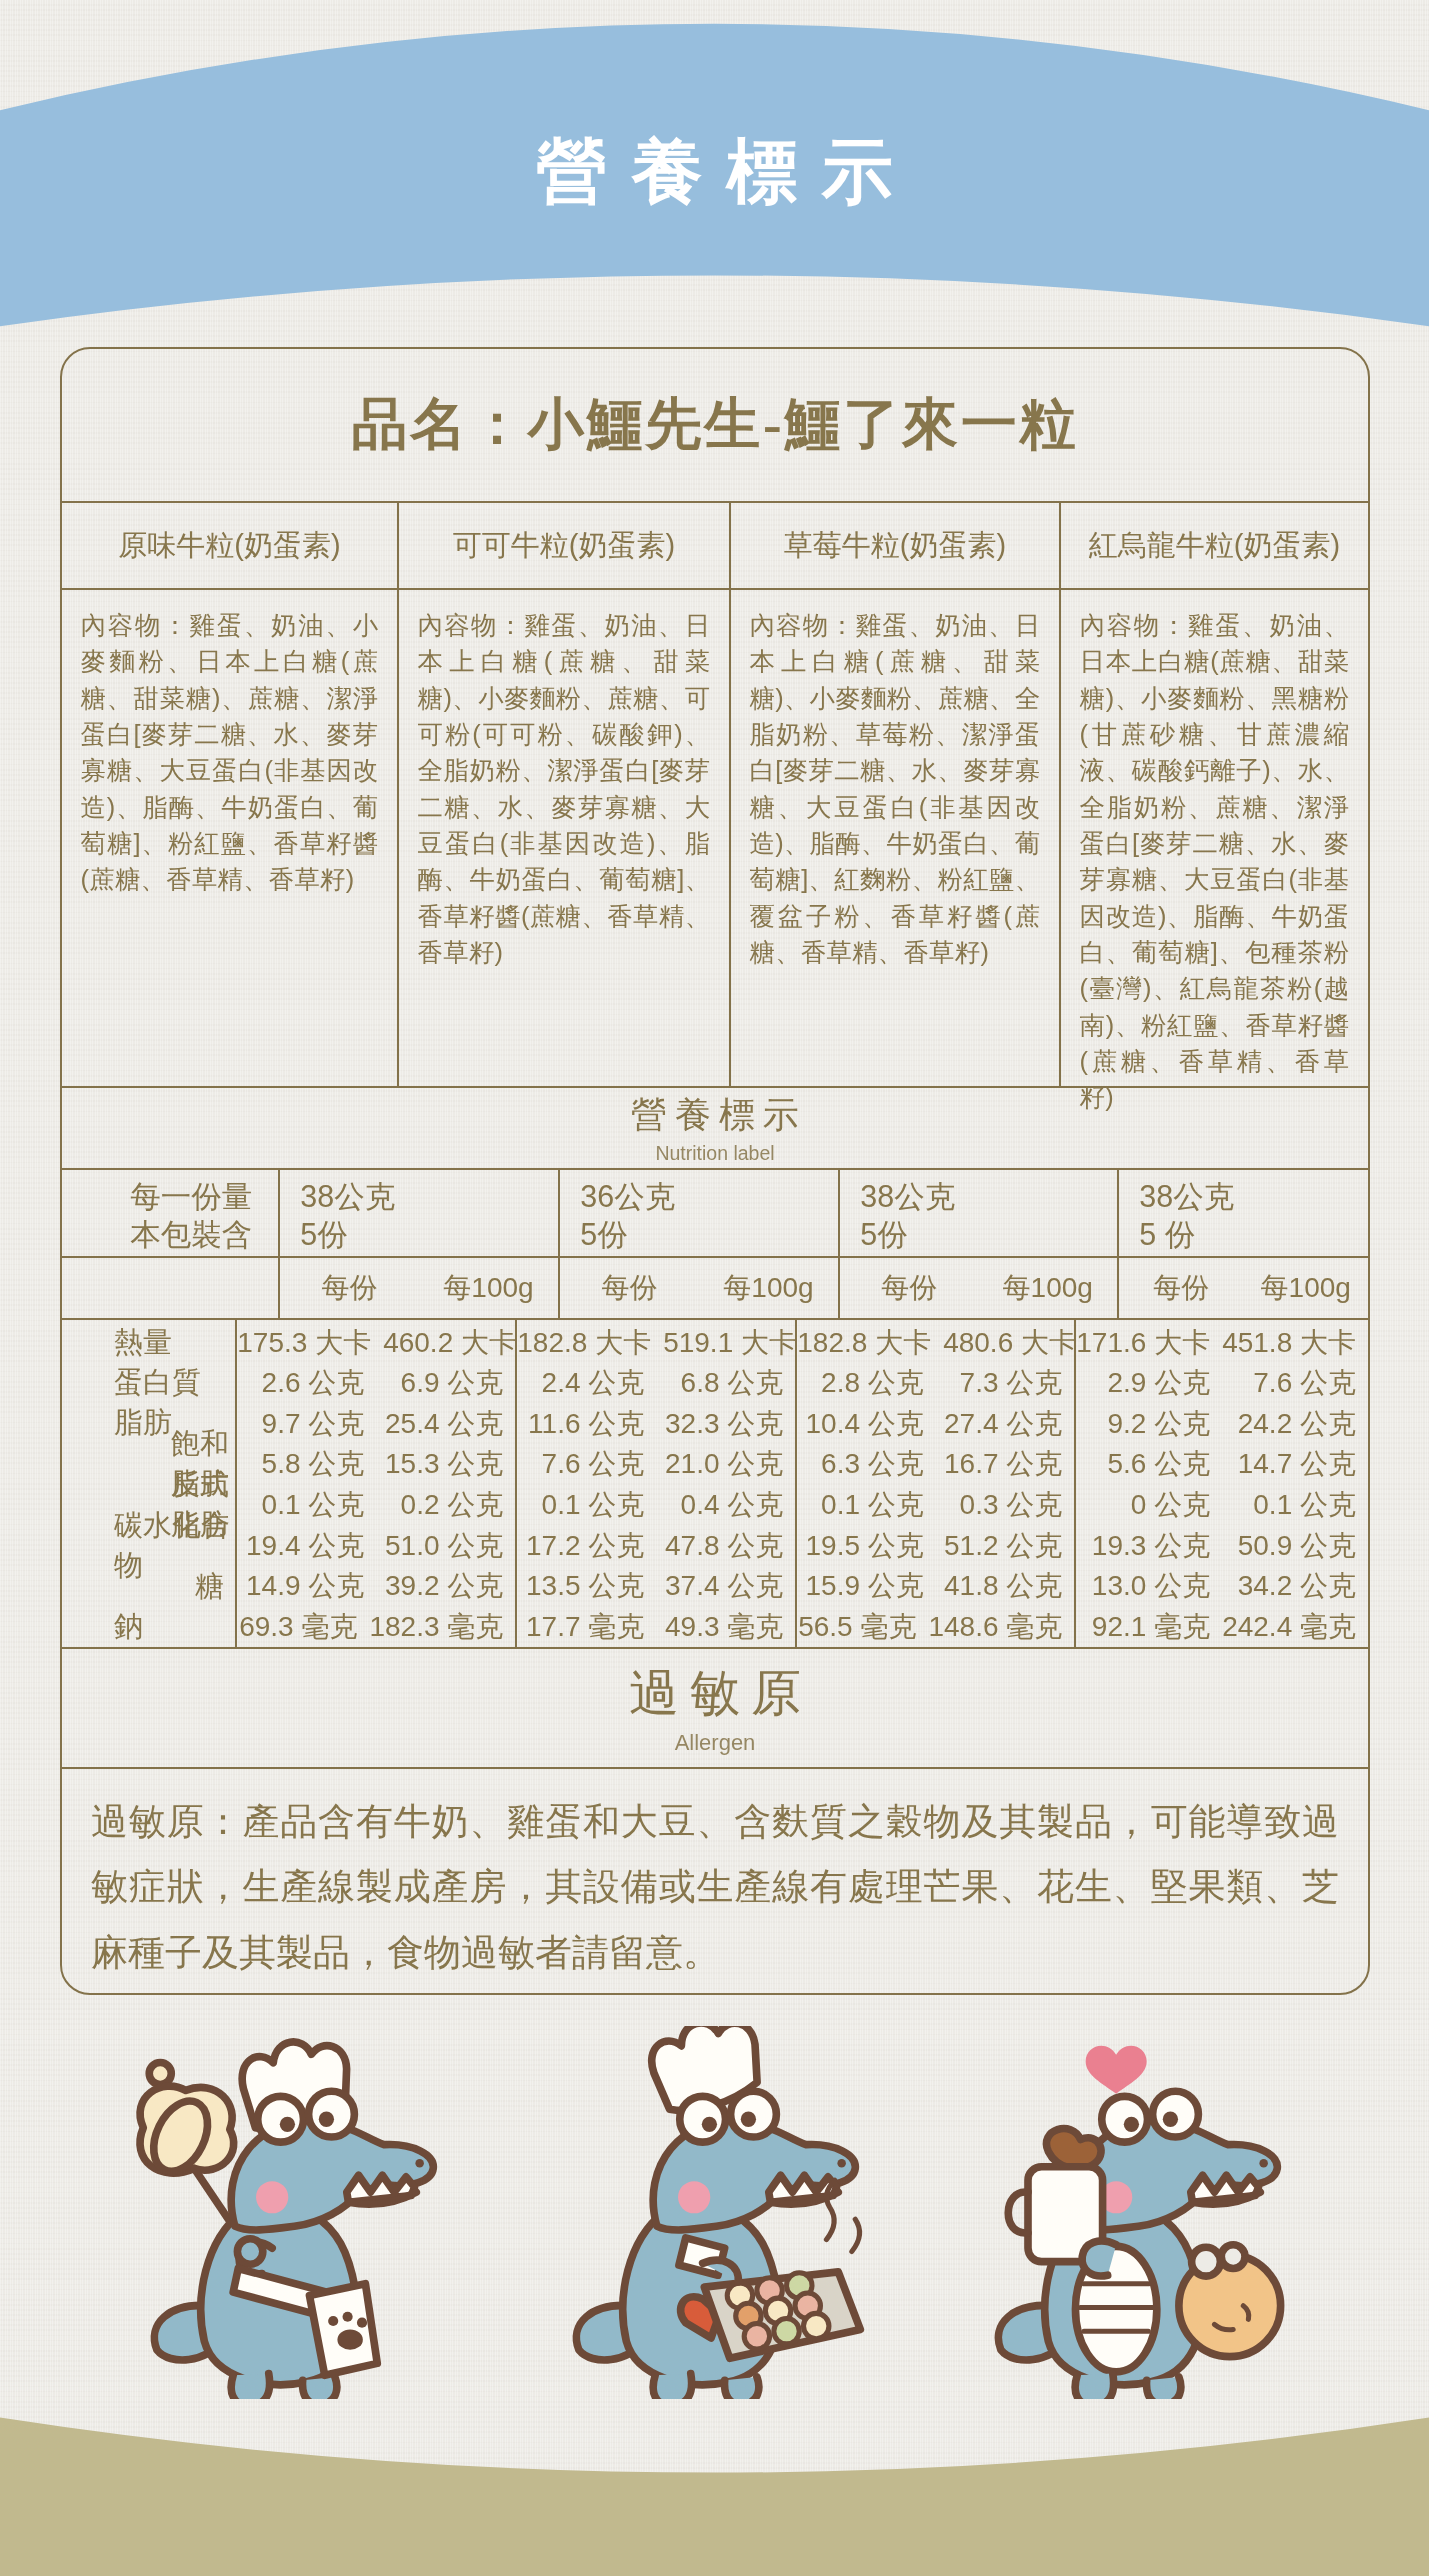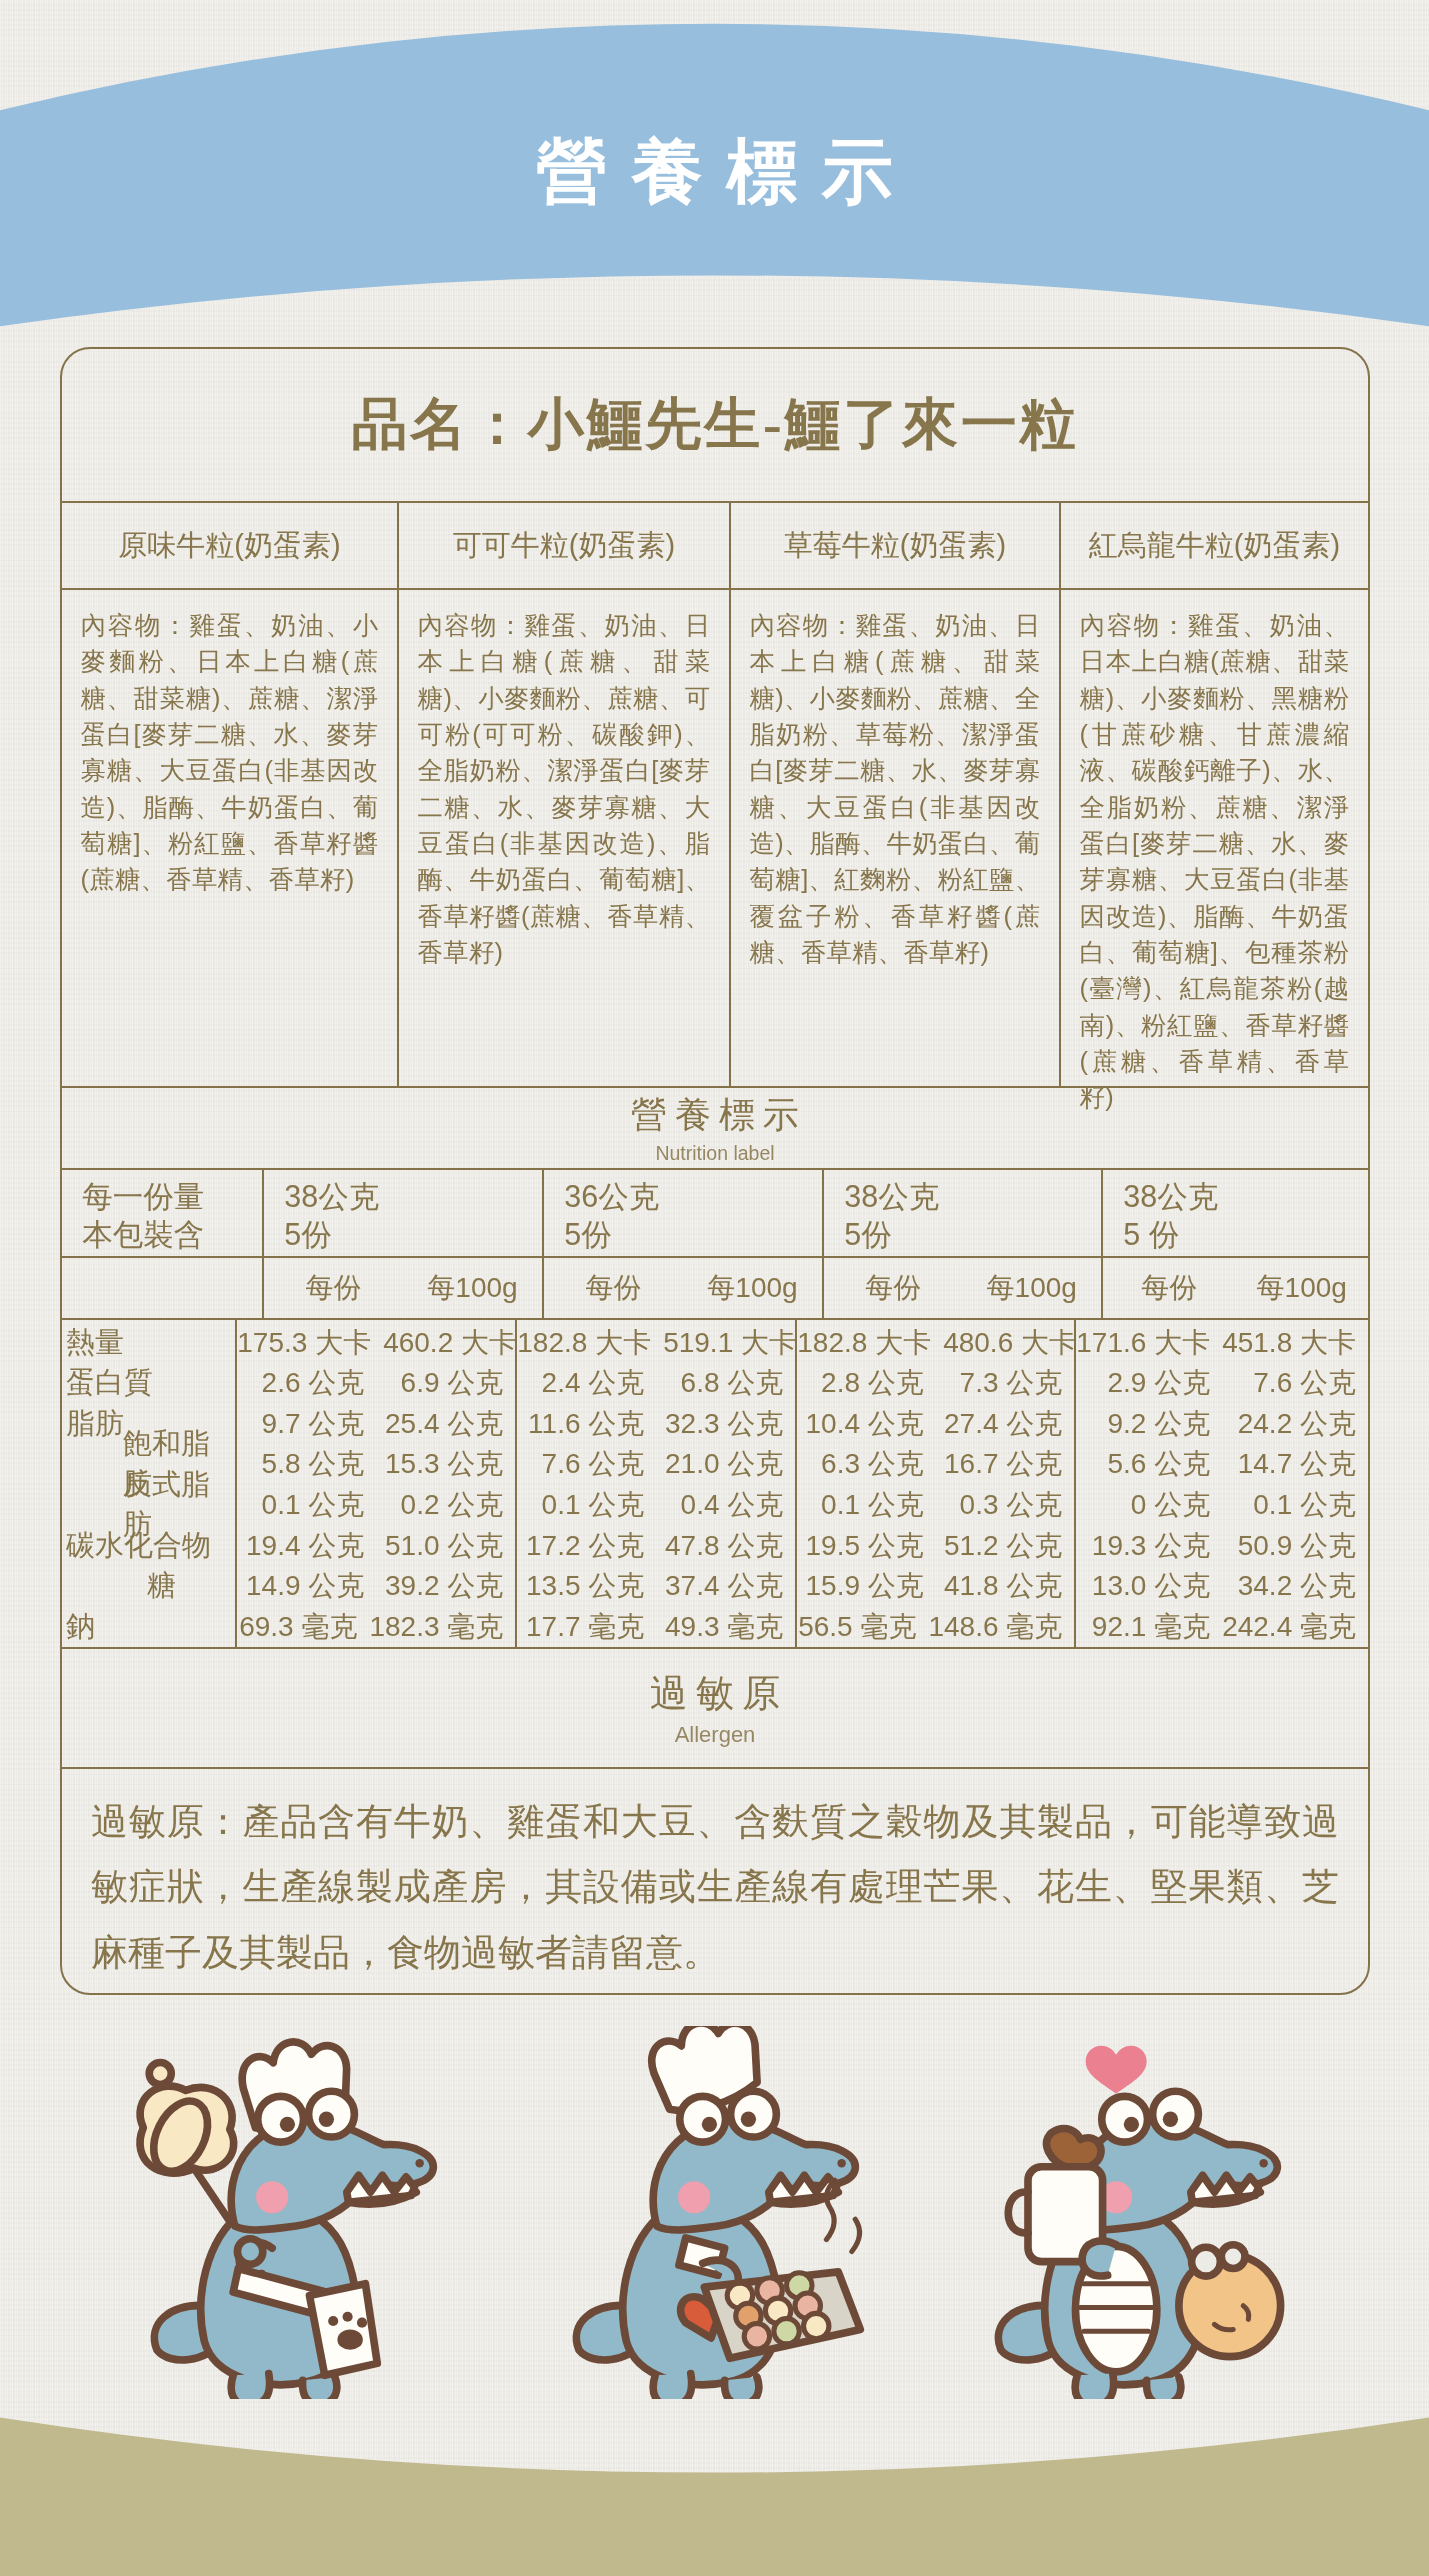--- a/index.html
+++ b/index.html
@@ -47,35 +47,35 @@
   .head-row{height:87px;}
   .head-cell{display:flex;align-items:center;justify-content:center;
     font-size:29px;line-height:1.42;}
   .icol1{width:335px;}.icol2{width:332px;}.icol3{width:330px;}.icol4{flex:1;}
   .ing-row{height:498px;}
   .ing-cell{padding:17px 18.6px;font-size:25.4px;line-height:1.43;text-align:justify;letter-spacing:.01em;}
   .section-row{height:82px;flex-direction:column;align-items:center;justify-content:center;}
   .section-title{font-size:36px;letter-spacing:.22em;text-indent:.22em;}
   .section-sub{font-size:19.5px;margin-top:2px;opacity:.85;}
   .serving-row{height:88px;}
-  .ncol0{width:200px;}.ncolA{width:280px;}.ncolB{width:280px;}.ncolC{width:279px;}.ncolD{flex:1;}
+  .ncol0{width:168px;margin-left:48px;}.ncolA{width:280px;}.ncolB{width:280px;}.ncolC{width:279px;}.ncolD{flex:1;}
   .serv-cell{padding:6.8px 0 0 20.3px;font-size:30.5px;line-height:1.25;}
   .serv-cell span{display:block;}
   .subhead-row{height:62px;}
   .sub-cell{display:flex;align-items:center;font-size:28px;}
   .sub-cell .sh{flex:1;text-align:center;}
   .values-row{height:329px;}
   .vcol{display:flex;flex-direction:column;padding-top:2.5px;}
   .nline{height:41px;display:flex;align-items:center;font-size:28px;}
   .nlabel{padding-left:4px;font-size:29px;}
   .ind1{padding-left:61px;}
   .ind2{padding-left:85px;}
   .v{flex:1;text-align:right;padding-right:12px;white-space:nowrap;}
   .allergen-head{height:120px;flex-direction:column;align-items:center;justify-content:center;}
-  .allergen-title{font-size:38px;letter-spacing:.22em;text-indent:.22em;text-align:right;}
+  .allergen-title{font-size:50px;letter-spacing:.22em;text-indent:.22em;text-align:right;}
   .allergen-sub{font-size:22px;margin-top:3.4px;opacity:.85;}
   .allergen-body{height:261px;display:block;padding:20.3px 29px 0 29px;font-size:37px;line-height:1.76;text-align:justify;}
   
   .crocs{position:absolute;top:2026px;left:0;width:100%;display:flex;justify-content:center;gap:49px;}
   .crocs svg{display:block;}
   .o{stroke:#6d4a38;stroke-width:9;stroke-linecap:round;stroke-linejoin:round;}
   .o6{stroke:#6d4a38;stroke-width:6;stroke-linecap:round;stroke-linejoin:round;}
   .nf{fill:none;}
   .fb{fill:#92b9c9;}.fw{fill:#fffdf8;}.fp{fill:#6d4a38;}.fch{fill:#ef9fae;}
   .fcr{fill:#f8e8c4;}.ftr{fill:#d9d4c8;}.fok{fill:#e2a06a;}.fpk{fill:#eab4a2;}

